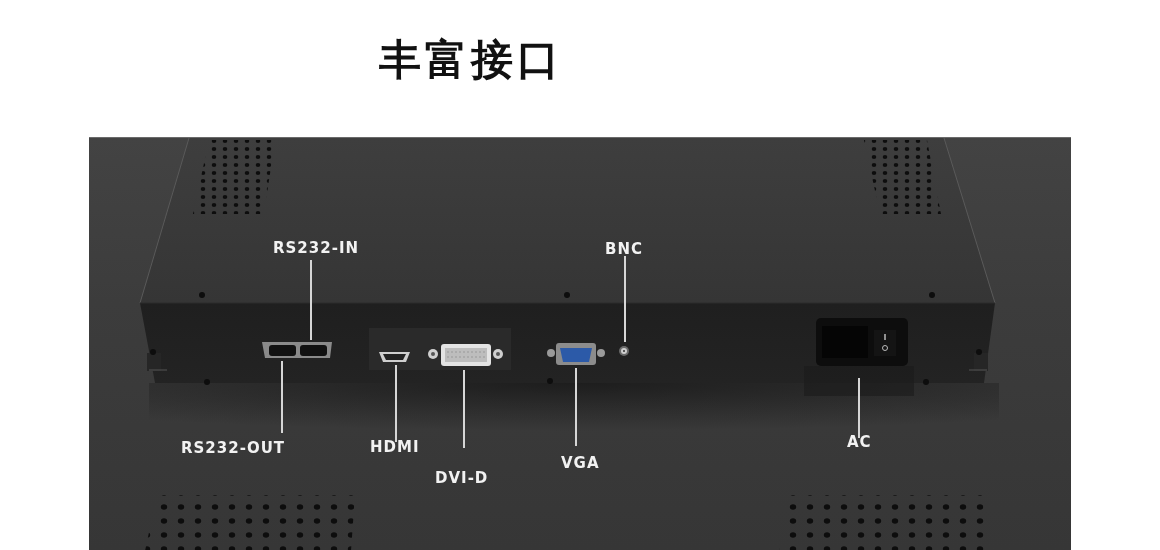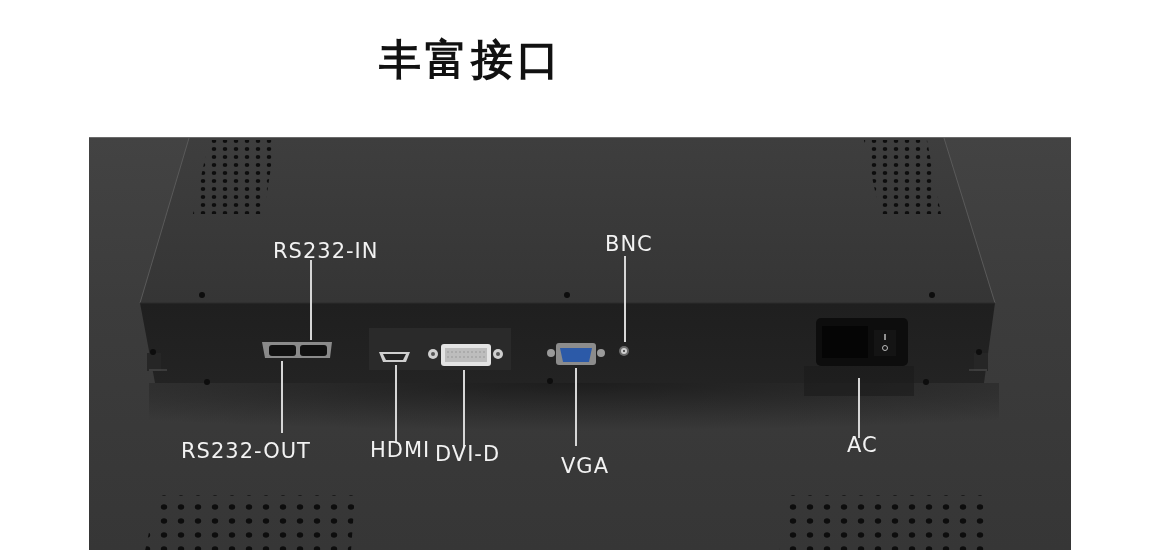--- a/index.html
+++ b/index.html
@@ -13,21 +13,21 @@
     }
 
     .photo {
       position: absolute; left: 89px; top: 137px; width: 982px; height: 413px;
       background: linear-gradient(180deg, #434343 0%, #3c3c3c 40%, #363636 100%);
       overflow: hidden;
       border-top: 1px solid #6a6a6a;
     }
 
     .label {
-      position: absolute; color: #f2f2f2; font-weight: normal; font-size: 21px;
+      position: absolute; color: #f2f2f2; font-weight: bold; font-size: 15px;
       letter-spacing: 1px; font-family: "DejaVu Sans", sans-serif;
       white-space: nowrap;
     }
   </style>
 </head>
 <body>
 
 <h1 class="title">丰富接口</h1>
 
 <div class="photo">
@@ -142,17 +142,17 @@
     <polygon points="775,2 838,2 852,76 791,76" fill="url(#holesSmall)"></polygon>
 
     <polygon points="68,357 266,357 262,413 56,413" fill="url(#holesBig)"></polygon>
 
     <polygon points="697,357 893,357 900,413 690,413" fill="url(#holesBig)"></polygon>
   </svg>
 
   <div class="label" style="left:184px; top:101px;">RS232-IN</div>
   <div class="label" style="left:92px; top:301px;">RS232-OUT</div>
   <div class="label" style="left:281px; top:300px;">HDMI</div>
-  <div class="label" style="left:346px; top:304px;">DVI-D</div>
+  <div class="label" style="left:346px; top:331px;">DVI-D</div>
   <div class="label" style="left:472px; top:316px;text-align:right;">VGA</div>
-  <div class="label" style="left:516px; top:94px;">BNC</div>
+  <div class="label" style="left:516px; top:102px;">BNC</div>
   <div class="label" style="left:758px; top:295px;">AC</div>
 </div>
 
 </body></html>

